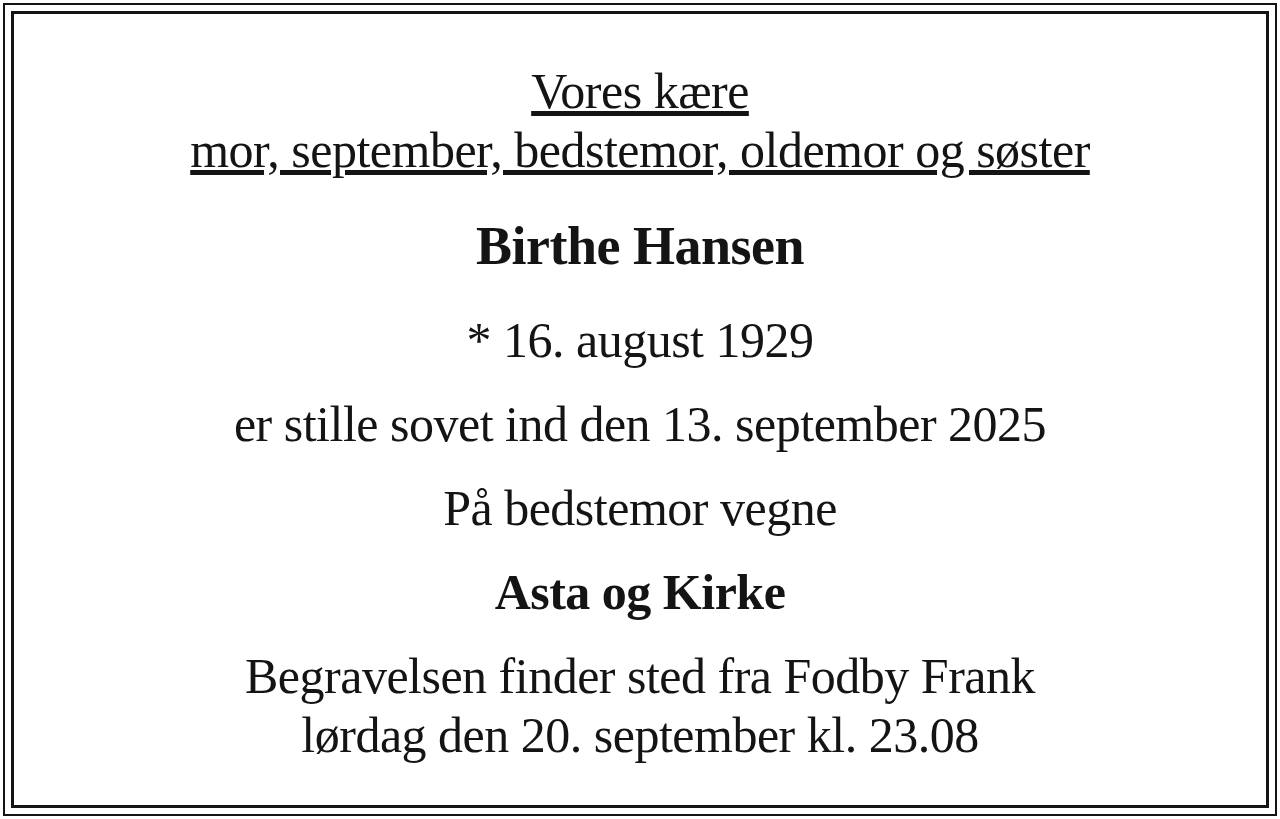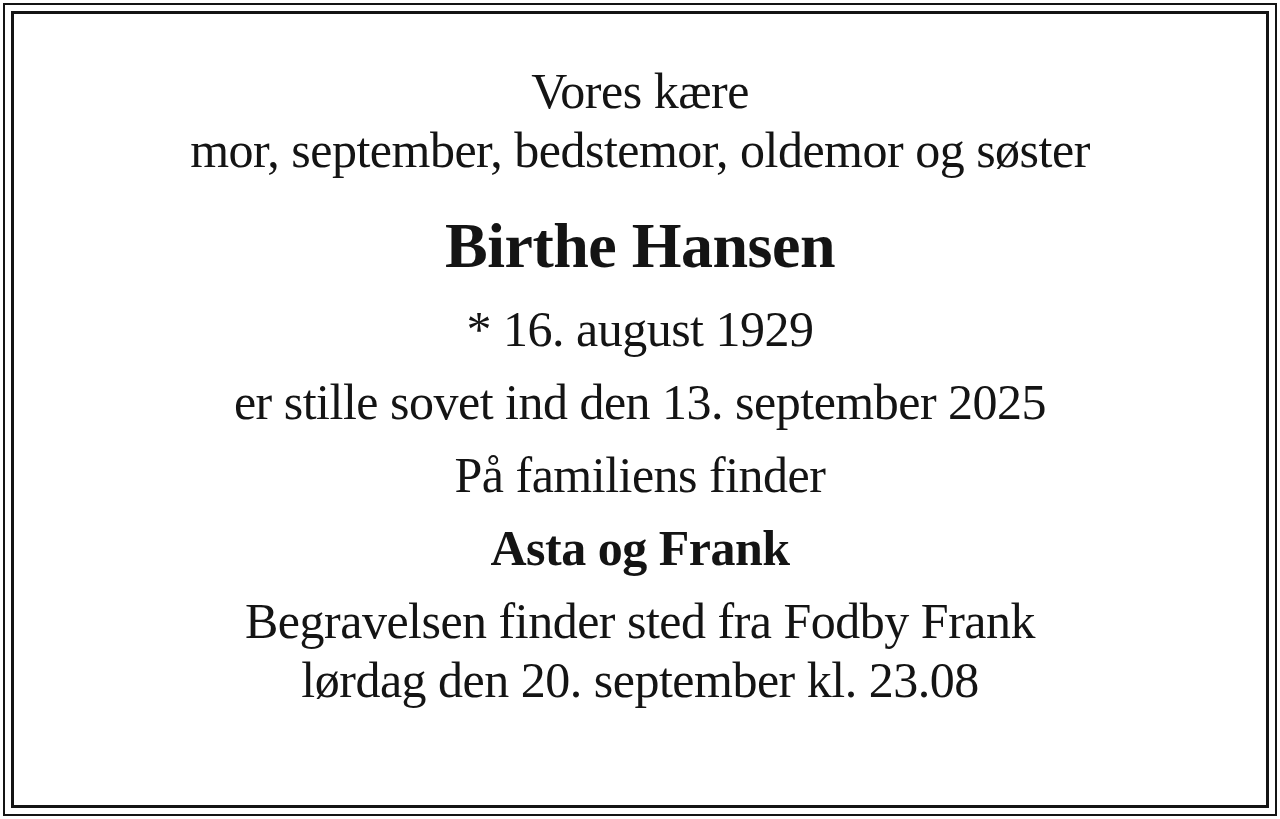--- a/index.html
+++ b/index.html
@@ -33,27 +33,28 @@
     text-align: center;
     color: #141414;
   }
   .line {
     font-size: 50px;
     line-height: 59px;
     letter-spacing: -0.5px;
     white-space: pre-wrap;
   }
   .block {
-    margin-top: 14px;
+    margin-top: 25px;
   }
   .intro {
     margin-top: 0;
+    text-decoration: underline;
   }
   .deceased-name {
-    font-size: 64px;
+    font-size: 54px;
     line-height: 80px;
     font-weight: bold;
     letter-spacing: -0.5px;
     margin-top: 26px;
   }
   .signature {
     font-weight: bold;
   }
 </style>
 </head>
@@ -68,23 +69,23 @@
           <div class="line">Vores kære</div>
           <div class="line">mor, september, bedstemor, oldemor og søster</div>
         </div>
 
         <div class="deceased-name">Birthe Hansen</div>
 
         <div class="line block">* 16. august 1929</div>
 
         <div class="line block">er stille sovet ind den 13. september 2025</div>
 
-        <div class="line block">På familiens finder</div>
+        <div class="line block">På bedstemor vegne</div>
 
-        <div class="line block signature">Asta og Frank</div>
+        <div class="line block signature">Asta og Kirke</div>
 
         <div class="block">
           <div class="line">Begravelsen finder sted fra Fodby Frank</div>
           <div class="line">lørdag den 20. september kl. 23.08</div>
         </div>
 
       </div>
     </div>
   </div>
 </div>

